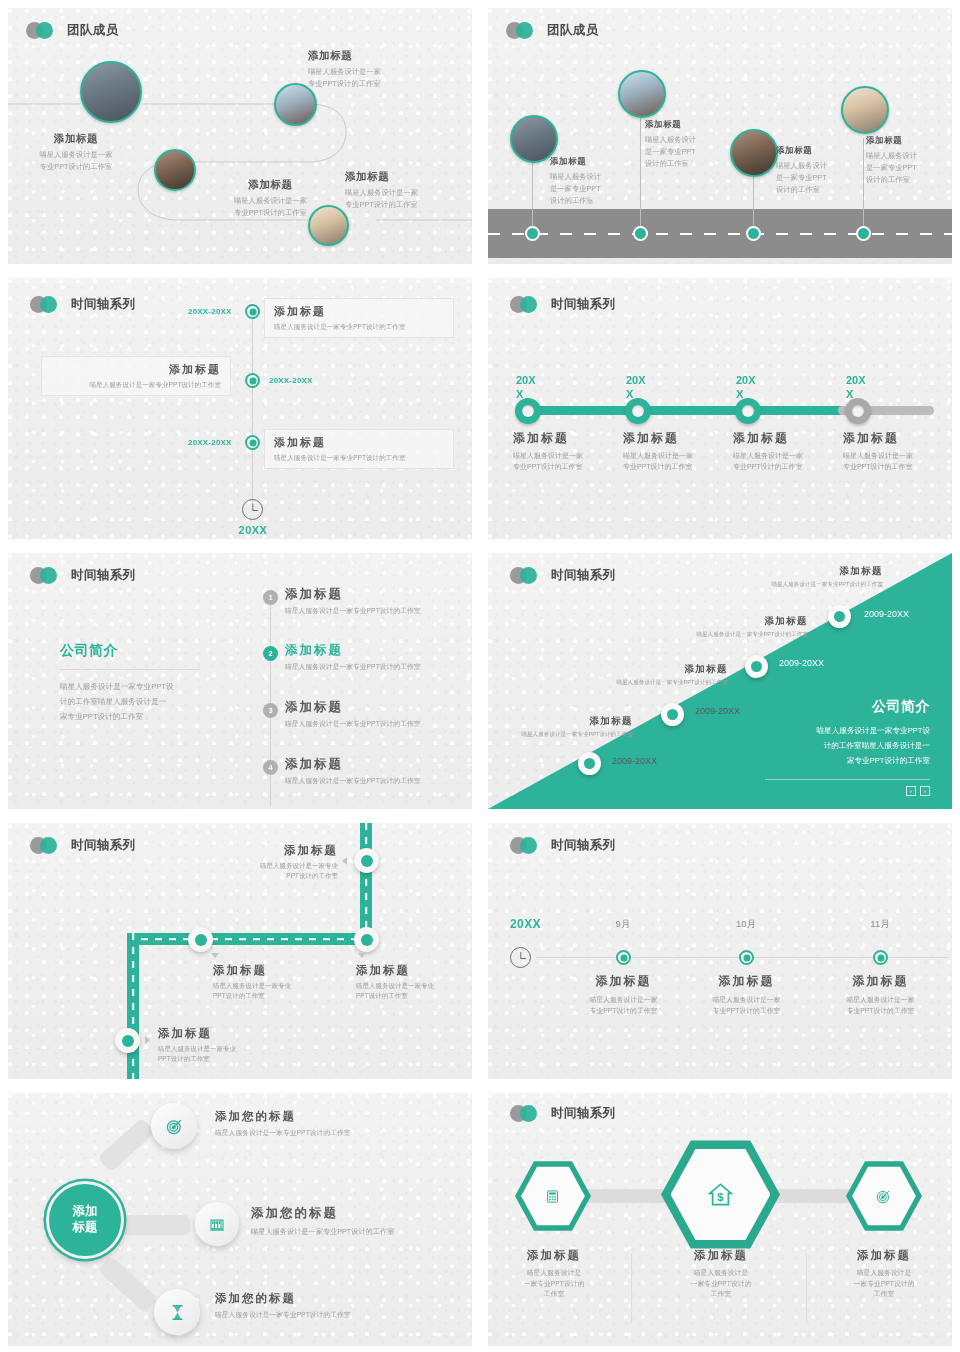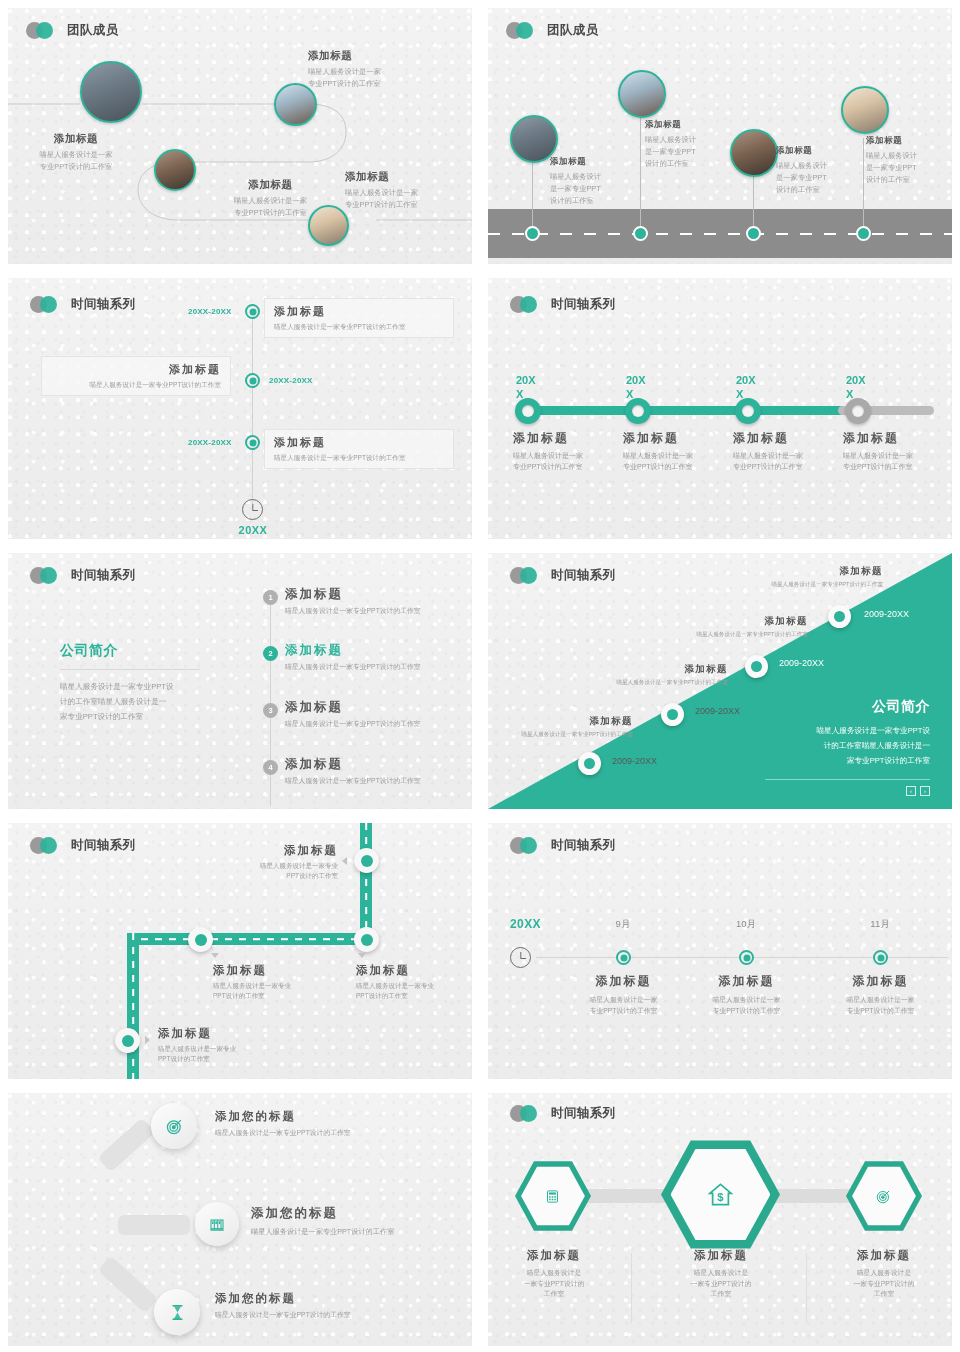--- a/index.html
+++ b/index.html
@@ -516,20 +516,24 @@
   </div>
  </div>
 </div>
 
 <div class="slide">
  <div class="paper">
   <div class="arm" style="left:96px;top:62px;width:60px;height:20px;transform:rotate(-42deg);transform-origin:0 50%;"></div>
   <div class="arm" style="left:110px;top:122px;width:72px;height:20px;"></div>
   <div class="arm" style="left:96px;top:160px;width:64px;height:20px;transform:rotate(42deg);transform-origin:0 50%;"></div>
 
+  <div class="hub" style="left:38px;top:88px;">
+    <span>添加</span>
+    <span>标题</span>
+  </div>
 
   <div class="bub" style="left:143px;top:10px;width:46px;height:46px;">
     <svg width="17" height="17" viewBox="0 0 24 24" fill="none" stroke="#2db39a" stroke-width="1.7">
       <circle cx="11" cy="13" r="9"></circle>
             <circle cx="11" cy="13" r="5.5"></circle>
             <circle cx="11" cy="13" r="2" fill="#2db39a"></circle>
             <line x1="13" y1="11" x2="21" y2="3"></line>
     </svg>
   </div>
   <div style="position:absolute;left:207px;top:16px;width:250px;">

